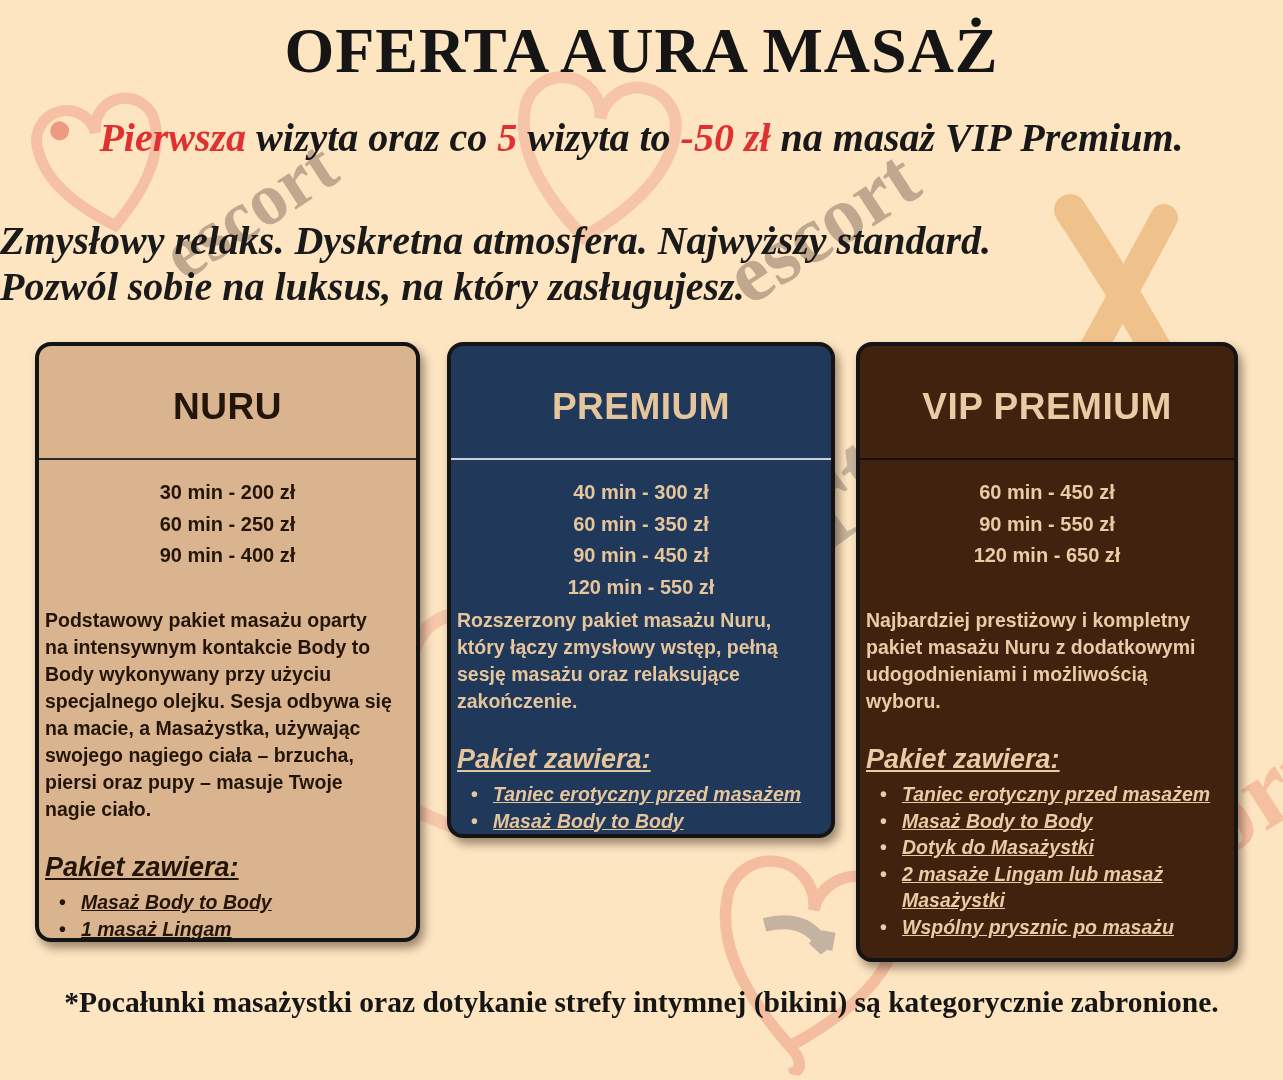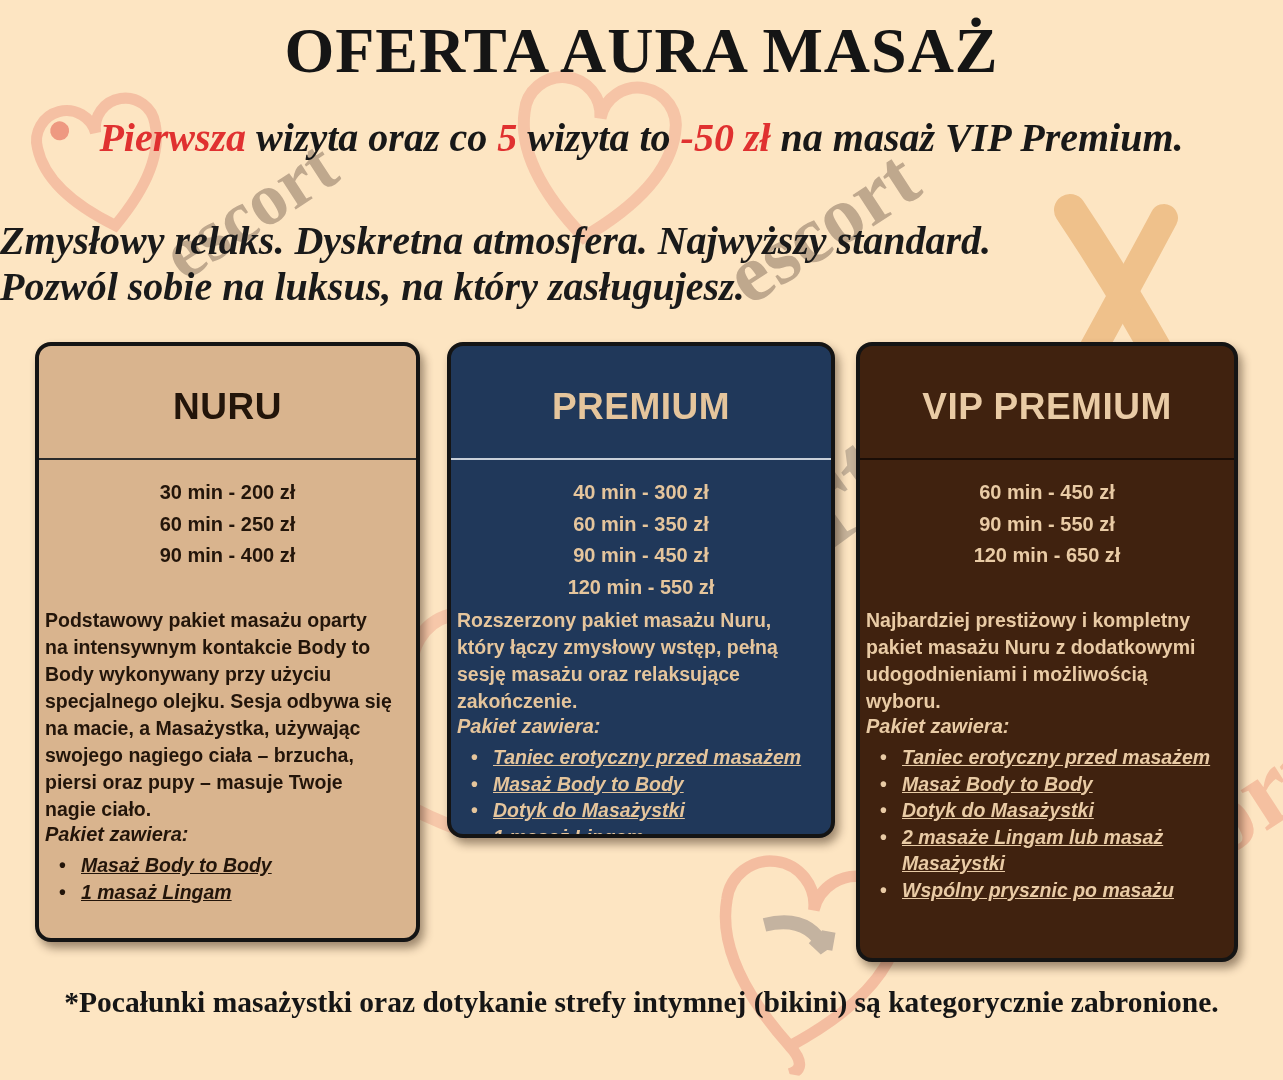--- a/index.html
+++ b/index.html
@@ -94,23 +94,25 @@
     font-size:20px;
     line-height:31.5px;
   }
   .card-body{padding:0 21px 0 6px;}
   .card-desc{
     font-weight:bold;
     font-size:19.5px;
     line-height:27px;
   }
   .card-includes-label{
-    font-weight:bold;
-    font-style:italic;
-    font-size:20px;
+    margin-top:29px;
+    font-weight:bold;
+    font-style:italic;
+    font-size:27px;
+    text-decoration:underline;
   }
   .card-includes{
     margin:6px 0 0 0;
     padding:0 0 0 14px;
     list-style:none;
     font-weight:bold;
     font-style:italic;
     font-size:19.5px;
     line-height:26.5px;
     text-decoration:underline;

